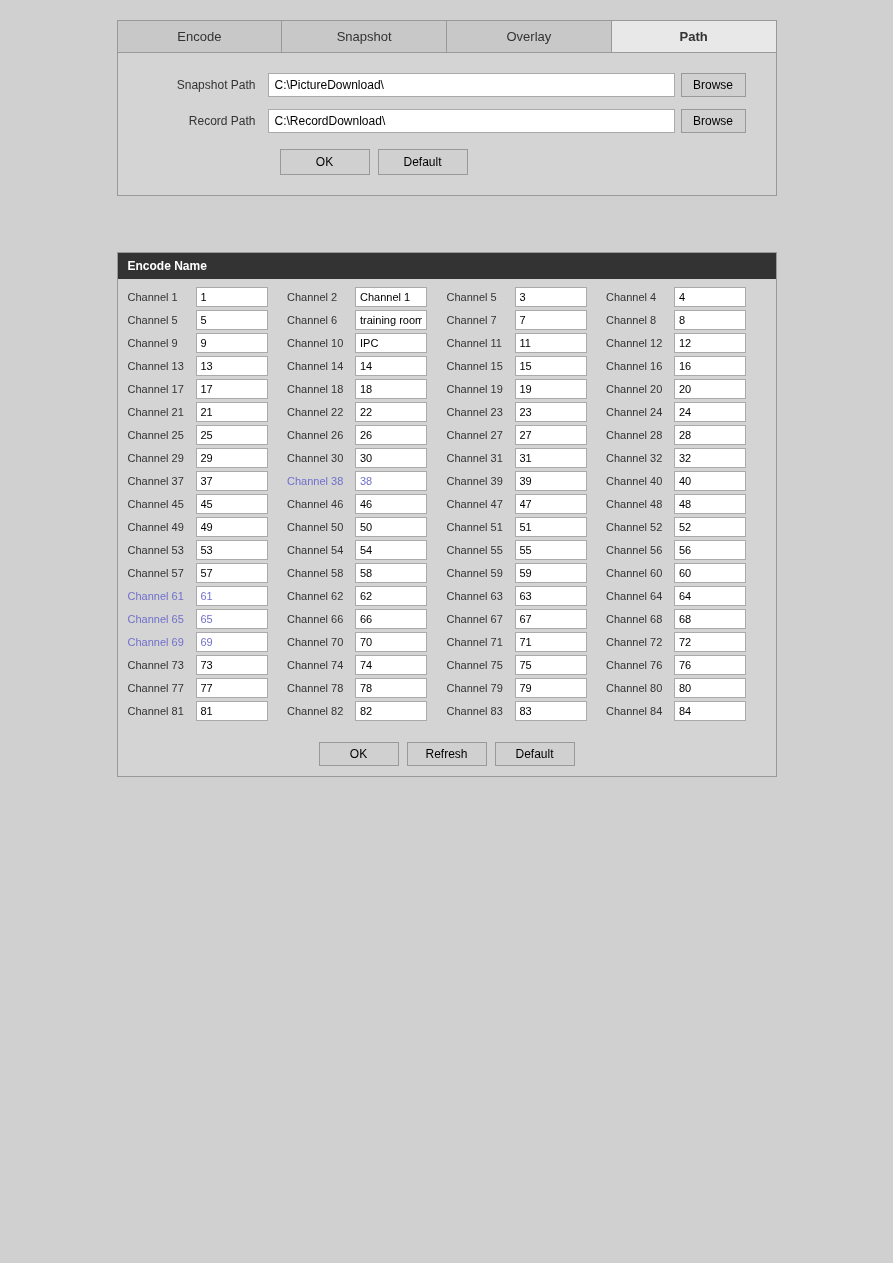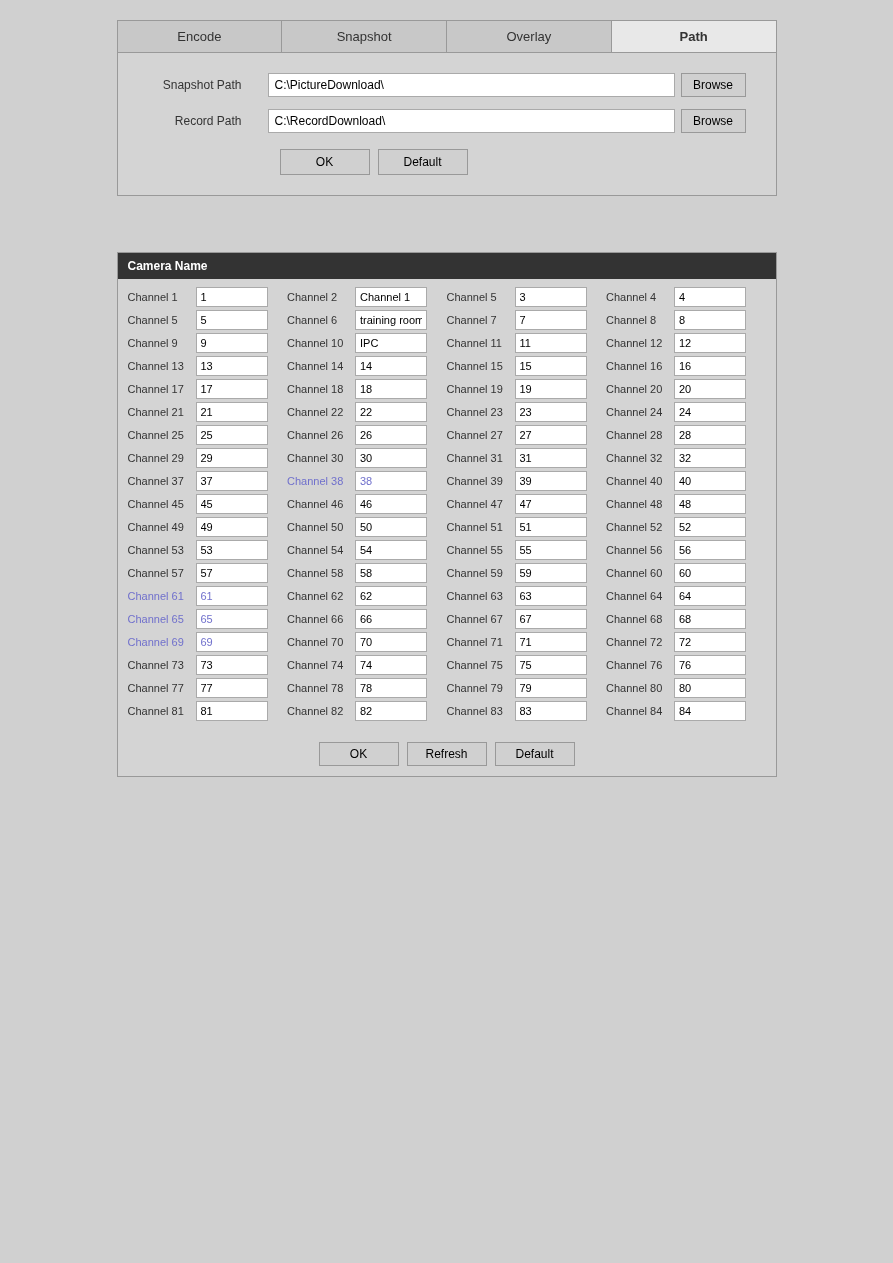--- a/index.html
+++ b/index.html
@@ -52,21 +52,21 @@
 
     .field-row {
       display: flex;
       align-items: center;
       margin-bottom: 12px;
     }
 
     .field-label {
       width: 120px;
       text-align: right;
-      padding-right: 26px;
+      padding-right: 12px;
       font-size: 12px;
     }
 
     .field-input {
       flex: 1;
       height: 24px;
       border: 1px solid #aaa;
       background: #fff;
       padding: 0 6px;
       font-size: 12px;
@@ -198,21 +198,21 @@
     </div>
     <div class="action-row">
       <button class="action-btn">OK</button>
       <button class="action-btn">Default</button>
     </div>
   </div>
 </div>
 
 <div class="bottom-panel">
   <div class="camera-header">
-    <span class="camera-header-label">Camera Name</span>
+    <span class="camera-header-label">Encode Name</span>
   </div>
   <div class="camera-grid" id="camera-grid">
   <div class="camera-row">
         <div class="cam-cell">
           <span class="cam-label">Channel 1</span>
           <input class="cam-input" type="text" value="1" style="">
         </div>
         <div class="cam-cell">
           <span class="cam-label">Channel 2</span>
           <input class="cam-input" type="text" value="Channel 1" style="">

